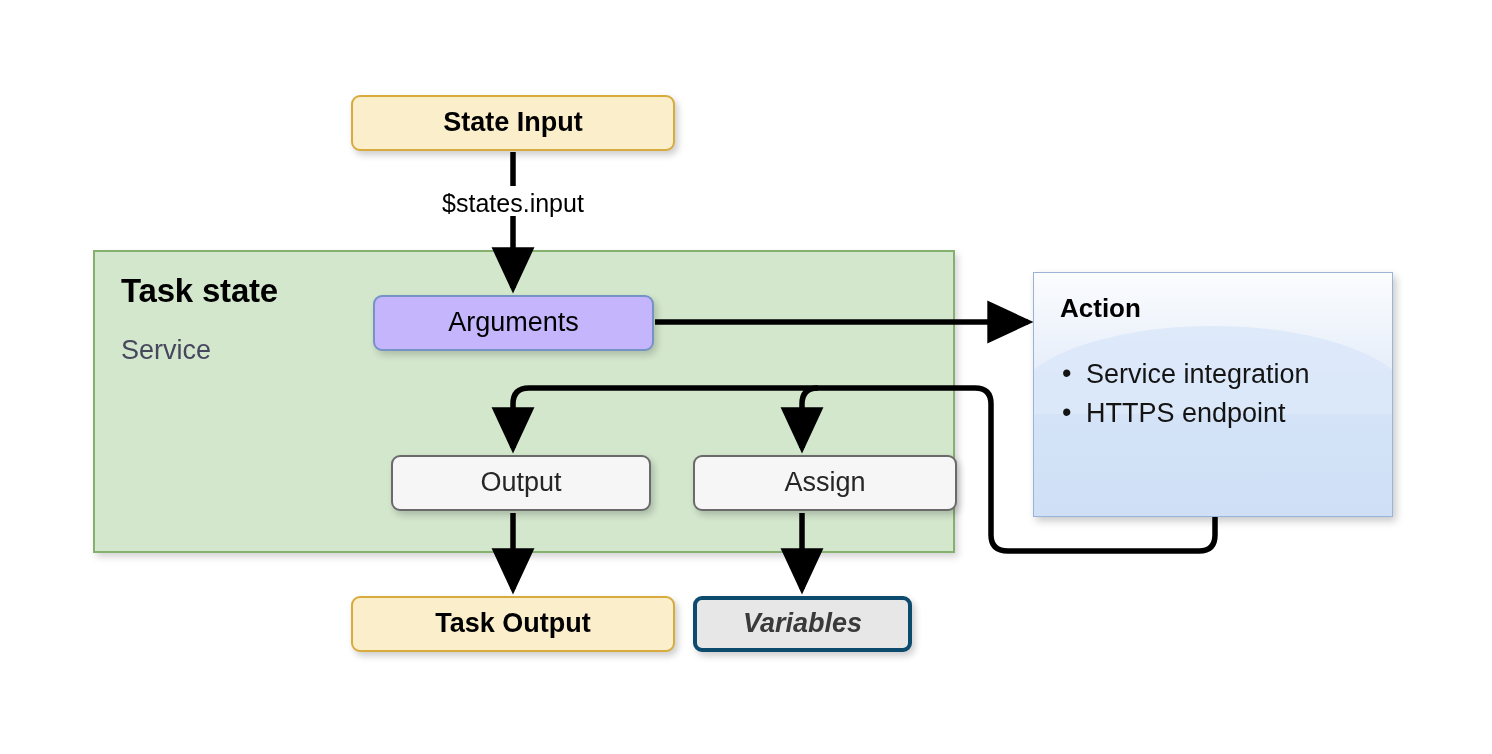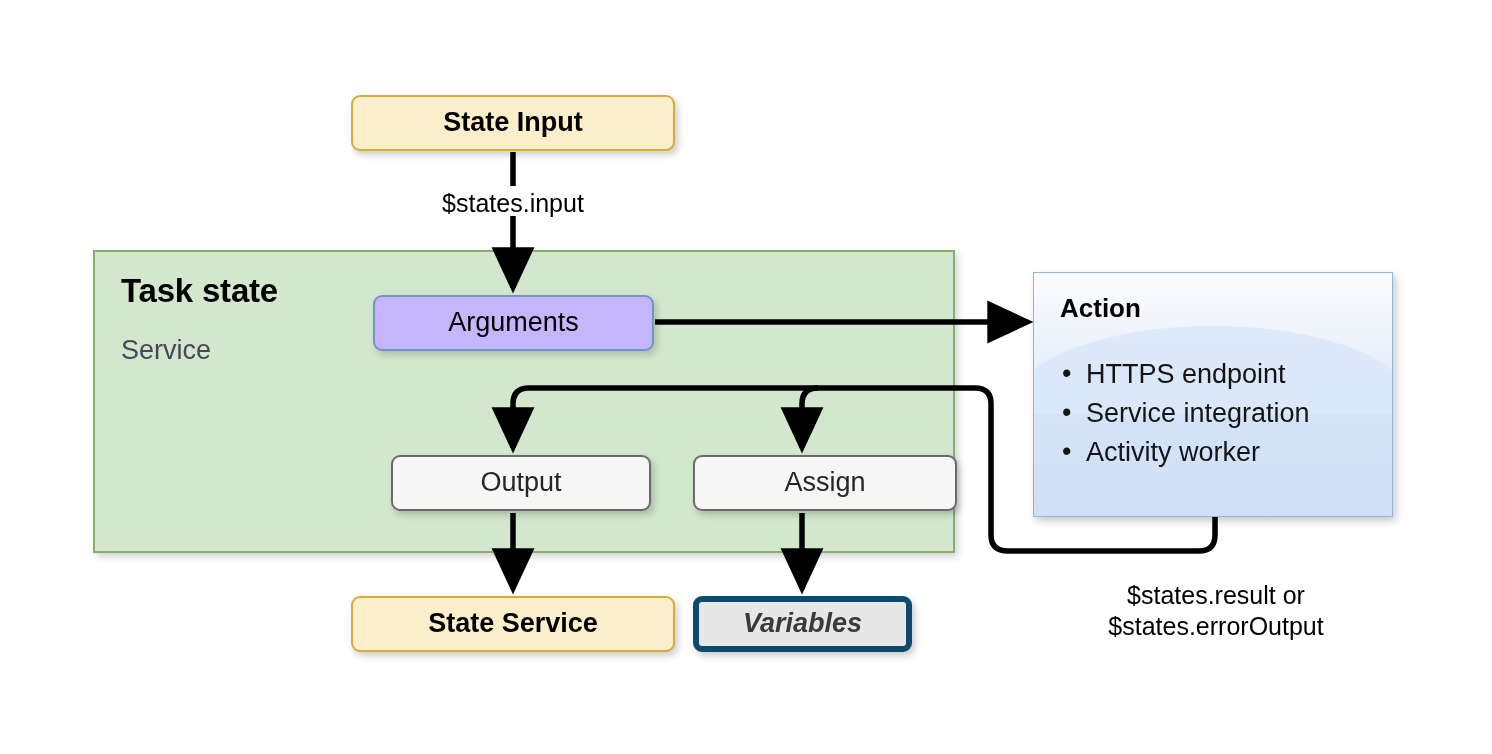--- a/index.html
+++ b/index.html
@@ -99,21 +99,21 @@
     border: 2px solid #6a6a6a;
     box-shadow: 3px 4px 7px rgba(0,0,0,0.20);
     color: #262626;
     font-size: 27px;
     font-weight: normal;
   }
 
   
   .node.grey {
     background: #e7e7e7;
-    border: 6px solid #0c4a6e;
+    border: 4px solid #0c4a6e;
     box-shadow: 3px 4px 7px rgba(0,0,0,0.20);
     color: #3a3a3a;
     font-size: 27px;
     font-style: italic;
     font-weight: bold;
   }
 
   
   .callout {
     position: absolute;
@@ -228,37 +228,34 @@
 
   <div class="node white" style="left:391px; top:455px; width:260px; height:56px;">
     <span class="label">Output</span>
   </div>
 
   <div class="node white" style="left:693px; top:455px; width:264px; height:56px;">
     <span class="label">Assign</span>
   </div>
 
   <div class="node yellow" style="left:351px; top:596px; width:324px; height:56px;">
-    <span class="label">State Service</span>
+    <span class="label">Task Output</span>
   </div>
 
   <div class="node grey" style="left:693px; top:596px; width:219px; height:56px;">
     <span class="label">Variables</span>
   </div>
 
   <div class="callout" style="left:1033px; top:272px; width:360px; height:245px;">
     <div class="callout-wave"></div>
     <div class="callout-inner">
       <div class="callout-title">Action</div>
       <ul class="callout-list">
+        <li>Service integration</li>
         <li>HTTPS endpoint</li>
-        <li>Service integration</li>
-        <li>Activity worker</li>
       </ul>
     </div>
   </div>
 
   <div class="edge-label center" style="left:383px; top:188px; width:260px;">$states.input</div>
 
-  <div class="edge-label center" style="left:1048px; top:580px; width:336px;">$states.result or
-$states.errorOutput</div>
 
 </div>
 
 </body></html>

